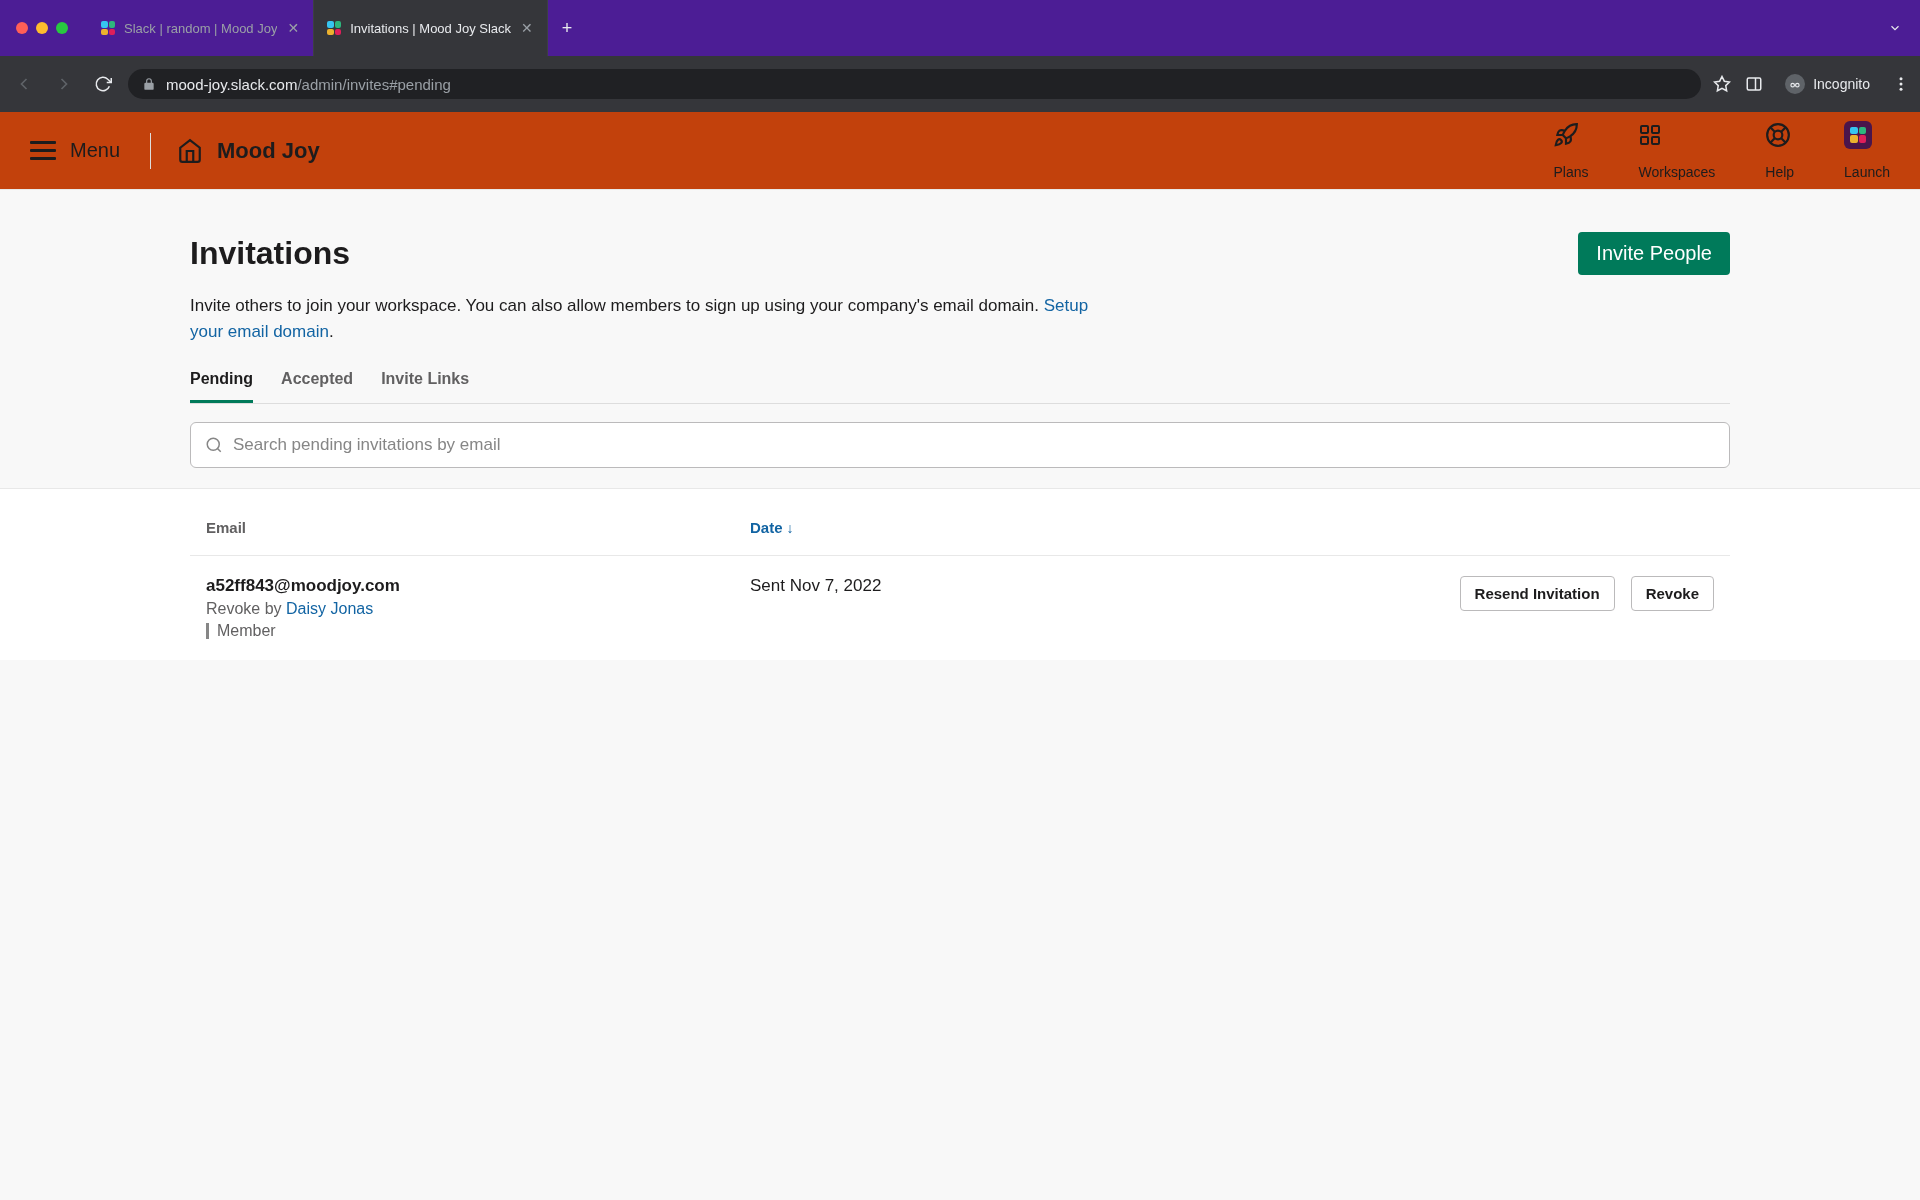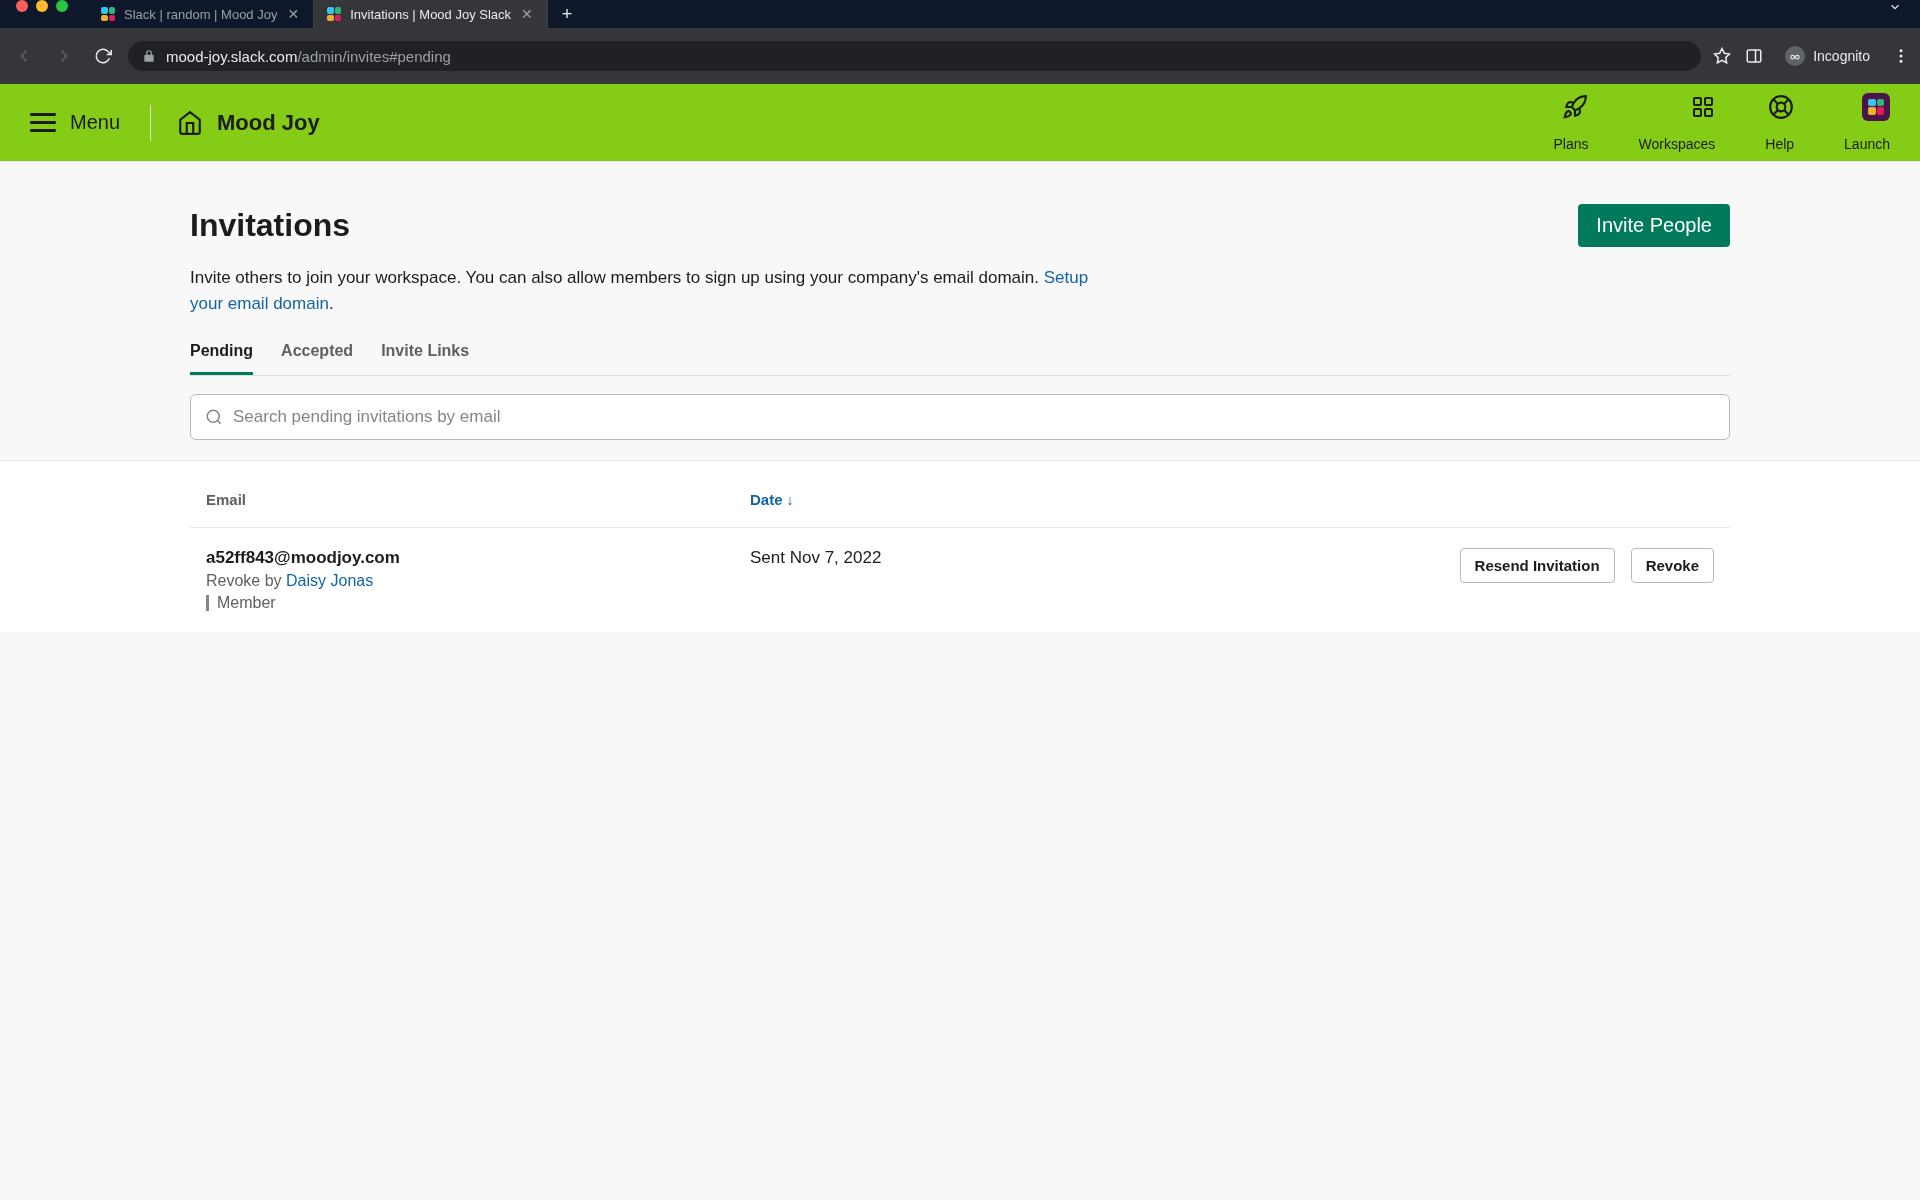--- a/index.html
+++ b/index.html
@@ -1,19 +1,19 @@
 <!DOCTYPE html>
 <html><head>
   <meta charset="utf-8">
   <style>
     * { margin: 0; padding: 0; box-sizing: border-box; }
     body { font-family: -apple-system, BlinkMacSystemFont, "Segoe UI", Helvetica, Arial, sans-serif; background: #fff; width: 1920px; height: 1200px; overflow: hidden; }
     
     
-    .browser-chrome { background: #0f172a; height: 28px; display: flex; align-items: flex-start; padding: 0 8px; }
+    .browser-chrome { background: #4c1d95; height: 56px; display: flex; align-items: center; padding: 0 8px; }
     .traffic-lights { display: flex; gap: 8px; margin-right: 20px; margin-left: 8px; }
     .traffic-light { width: 12px; height: 12px; border-radius: 50%; }
     .tl-red { background: #ff5f57; }
     .tl-yellow { background: #febc2e; }
     .tl-green { background: #28c840; }
     .browser-tabs { display: flex; height: 100%; align-items: stretch; flex: 1; }
     .browser-tab { display: flex; align-items: center; padding: 0 12px; color: #9aa0a6; font-size: 13px; max-width: 240px; min-width: 200px; gap: 8px; border-right: 1px solid #3c4043; cursor: pointer; }
     .browser-tab.active { background: #35363a; color: #e8eaed; }
     .tab-favicon { width: 16px; height: 16px; display: flex; align-items: center; justify-content: center; flex-shrink: 0; }
     .slack-favicon { display: grid; grid-template-columns: 1fr 1fr; grid-template-rows: 1fr 1fr; gap: 1px; width: 14px; height: 14px; }
@@ -31,31 +31,31 @@
     .nav-arrow.disabled { color: #5f6368; }
     .address-bar { flex: 1; background: #202124; border-radius: 20px; height: 30px; display: flex; align-items: center; padding: 0 14px; gap: 10px; color: #9aa0a6; font-size: 15px; }
     .lock-icon { color: #9aa0a6; }
     .url-text { color: #e8eaed; }
     .url-path { color: #9aa0a6; }
     .address-right { display: flex; align-items: center; gap: 14px; color: #e8eaed; }
     .incognito-badge { display: flex; align-items: center; gap: 8px; background: transparent; padding: 4px 8px; font-size: 14px; color: #e8eaed; }
     .incognito-icon { width: 20px; height: 20px; background: #5f6368; border-radius: 50%; display: flex; align-items: center; justify-content: center; font-size: 12px; }
     
     
-    .app-header { height: 78px; background: #84cc16; border-bottom: 1px solid #e8e8e8; display: flex; align-items: center; padding: 0 30px; }
+    .app-header { height: 78px; background: #c2410c; border-bottom: 1px solid #e8e8e8; display: flex; align-items: center; padding: 0 30px; }
     .menu-btn { display: flex; align-items: center; gap: 14px; cursor: pointer; padding-right: 30px; }
     .hamburger { display: flex; flex-direction: column; gap: 5px; }
     .hamburger span { width: 26px; height: 3px; background: #1d1c1d; border-radius: 1px; }
     .menu-label { font-size: 20px; color: #1d1c1d; }
     .vdiv { width: 1px; height: 36px; background: #ddd; margin-right: 26px; }
     .workspace-brand { display: flex; align-items: center; gap: 14px; }
     .brand-icon { font-size: 24px; }
     .brand-name { font-size: 22px; font-weight: 700; color: #1d1c1d; }
     .header-right { margin-left: auto; display: flex; gap: 50px; }
-    .header-item { display: flex; flex-direction: column; align-items: flex-end; gap: 16px; cursor: pointer; }
+    .header-item { display: flex; flex-direction: column; align-items: flex-start; gap: 16px; cursor: pointer; }
     .header-item-icon { height: 26px; display: flex; align-items: center; justify-content: center; }
     .header-item-label { font-size: 14px; color: #1d1c1d; font-weight: 500; }
     .launch-icon { width: 28px; height: 28px; background: #4a154b; border-radius: 6px; display: flex; align-items: center; justify-content: center; }
     .launch-icon .slack-favicon { width: 16px; height: 16px; gap: 1px; }
     
     
     .page-container { background: #f8f8f8; min-height: calc(1200px - 158px); padding: 30px 0 0 0; }
     .content-wrap { max-width: 1700px; margin: 12px auto; padding: 0 80px; }
     .page-header-row { display: flex; justify-content: space-between; align-items: center; margin-bottom: 18px; }
     .page-title { font-size: 32px; font-weight: 800; color: #1d1c1d; }

